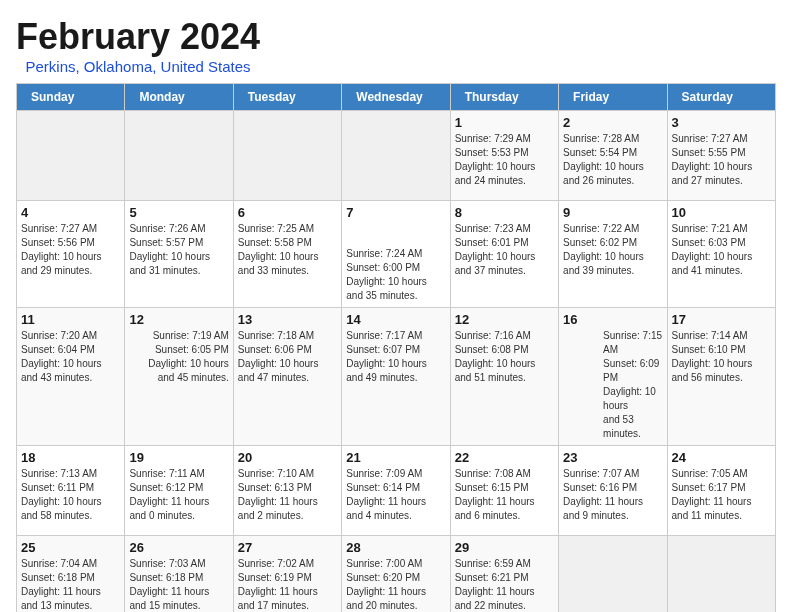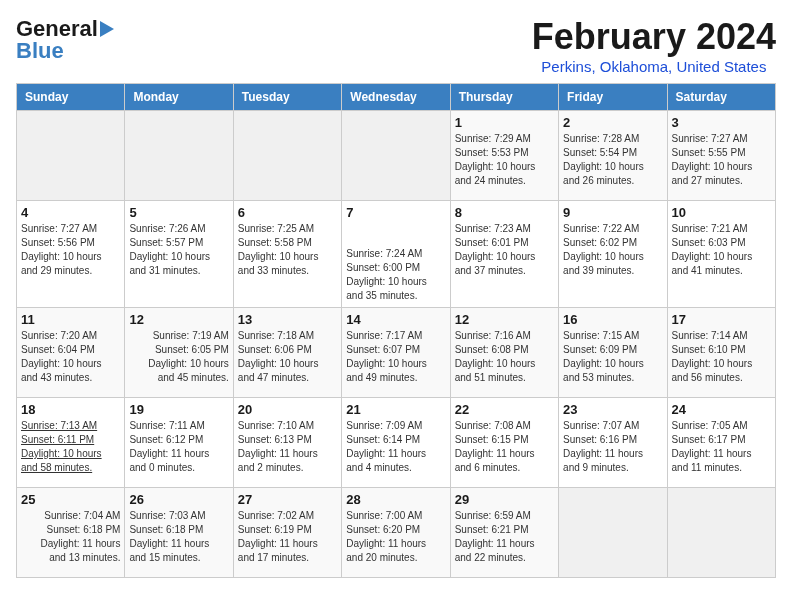--- a/index.html
+++ b/index.html
@@ -43,21 +43,21 @@
       color: #1d4ed8;
     }
     .calendar {
       width: 100%;
       border-collapse: collapse;
       font-size: 11px;
     }
     .calendar thead th {
       background: #3a7fc1;
       color: #fff;
-      padding: 6px 8px;
+      padding: 6px 14px;
       text-align: left;
       font-size: 12px;
       border: 1px solid #ccc;
     }
     .calendar tbody td {
       vertical-align: top;
       border: 1px solid #ccc;
       padding: 4px;
       width: 108px;
       min-height: 80px;
@@ -83,27 +83,20 @@
       line-height: 1.4;
     }
     .empty-cell {
       background: #f0f0f0 !important;
     }
   </style>
 </head>
 <body>
 
 <div class="header-area">
-  <div class="logo">
-    <div style="display:flex; align-items:center;">
-      <span style="font-size:22px; font-weight:bold; color:#1a1a1a;">General</span>
-      <span class="logo-arrow"></span>
-    </div>
-    <span style="font-size:22px; font-weight:bold; color:#3a7fc1; margin-top:-4px;">Blue</span>
-  </div>
   <div class="title-area">
     <div class="month-year">February 2024</div>
     <div class="location">Perkins, Oklahoma, United States</div>
   </div>
 </div>
 
 <table class="calendar">
   <thead>
     <tr id="header-row">
         <th>Sunday</th>
@@ -225,37 +218,37 @@
         </td>
         <td>
           <span class="day-number">12</span>
           <div class="day-info" style="white-space: pre-line;">Sunrise: 7:16 AM
 Sunset: 6:08 PM
 Daylight: 10 hours
 and 51 minutes.</div>
         </td>
         <td>
           <span class="day-number">16</span>
-          <div class="day-info" style="white-space: pre-line;">Sunrise: 7:15 AM
+          <div class="day-info" style="white-space: pre-line; margin-left: 40px;">Sunrise: 7:15 AM
 Sunset: 6:09 PM
 Daylight: 10 hours
 and 53 minutes.</div>
         </td>
         <td>
           <span class="day-number">17</span>
           <div class="day-info" style="white-space: pre-line;">Sunrise: 7:14 AM
 Sunset: 6:10 PM
 Daylight: 10 hours
 and 56 minutes.</div>
         </td>
       </tr>
       <tr>
         <td>
           <span class="day-number">18</span>
-          <div class="day-info" style="white-space: pre-line; text-decoration: underline;">Sunrise: 7:13 AM
+          <div class="day-info" style="white-space: pre-line;">Sunrise: 7:13 AM
 Sunset: 6:11 PM
 Daylight: 10 hours
 and 58 minutes.</div>
         </td>
         <td>
           <span class="day-number">19</span>
           <div class="day-info" style="white-space: pre-line;">Sunrise: 7:11 AM
 Sunset: 6:12 PM
 Daylight: 11 hours
 and 0 minutes.</div>
@@ -292,21 +285,21 @@
           <span class="day-number">24</span>
           <div class="day-info" style="white-space: pre-line;">Sunrise: 7:05 AM
 Sunset: 6:17 PM
 Daylight: 11 hours
 and 11 minutes.</div>
         </td>
       </tr>
       <tr>
         <td>
           <span class="day-number">25</span>
-          <div class="day-info" style="white-space: pre-line; text-align: right;">Sunrise: 7:04 AM
+          <div class="day-info" style="white-space: pre-line;">Sunrise: 7:04 AM
 Sunset: 6:18 PM
 Daylight: 11 hours
 and 13 minutes.</div>
         </td>
         <td>
           <span class="day-number">26</span>
           <div class="day-info" style="white-space: pre-line;">Sunrise: 7:03 AM
 Sunset: 6:18 PM
 Daylight: 11 hours
 and 15 minutes.</div>

